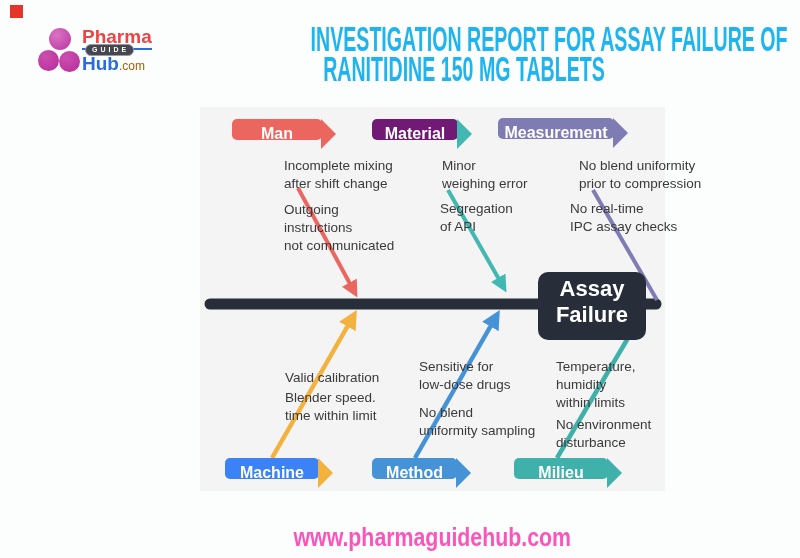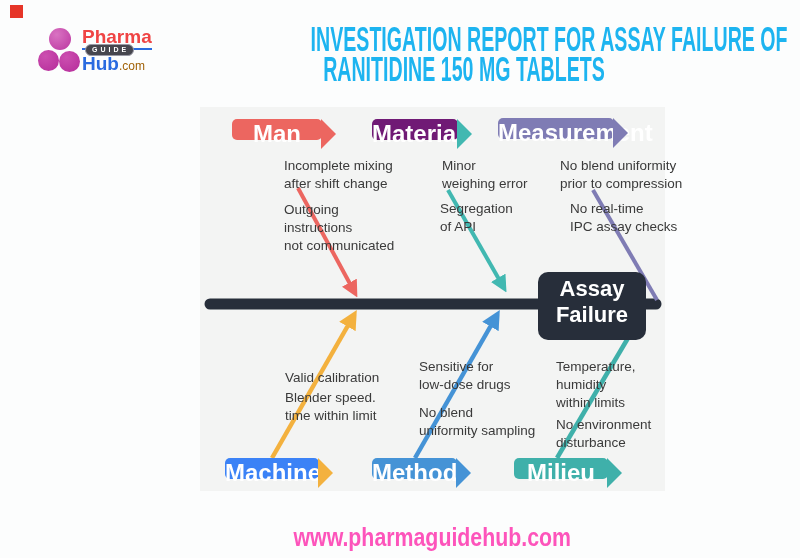--- a/index.html
+++ b/index.html
@@ -32,21 +32,21 @@
   .title { position:absolute; left:190px; top:24px; width:548px; text-align:center; }
   .title-line { display:block; color:#1db4f0; font-weight:bold; font-size:35px; line-height:30px;
                 transform:scaleX(0.56); transform-origin:center center; white-space:nowrap; }
 
   
   .panel { position:absolute; left:200px; top:107px; width:465px; height:384px; background:#f3f4f3; }
   .fishbone-svg { position:absolute; left:200px; top:107px; width:465px; height:384px; }
 
   
   .label { position:absolute; height:21px; line-height:30px; text-align:center; color:#ffffff;
-           font-size:24px; font-weight:bold; border-radius:5px; }
+           font-size:16px; font-weight:bold; border-radius:5px; }
   .label::after { content:""; position:absolute; left:100%; top:0; width:0; height:0;
                   border-top:15px solid transparent; border-bottom:15px solid transparent;
                   border-left:15px solid; margin-left:-1px; }
   .c-man{background:#ec6660}        .c-man::after{border-left-color:#ec6660}
   .c-material{background:#701a75}   .c-material::after{border-left-color:#41b8b1}
   .c-measurement{background:#7f7cb4}.c-measurement::after{border-left-color:#7f7cb4}
   .c-machine{background:#3b82f6}    .c-machine::after{border-left-color:#f3b13e}
   .c-method{background:#4593d6}     .c-method::after{border-left-color:#4593d6}
   .c-milieu{background:#3fb0aa}     .c-milieu::after{border-left-color:#3fb0aa}
 
@@ -54,21 +54,21 @@
   .lbl-material{left:372px;top:119px;width:86px}
   .lbl-measurement{left:498px;top:118px;width:116px}
   .lbl-machine{left:225px;top:458px;width:94px}
   .lbl-method{left:372px;top:458px;width:85px}
   .lbl-milieu{left:514px;top:458px;width:94px}
 
   
   .cause { position:absolute; font-size:13.5px; line-height:1.32; color:#3a3a3a; white-space:pre-line;margin-left:48px; }
   .cs-man1{left:236px;top:157px}      .cs-man2{left:236px;top:201px}
   .cs-mat1{left:394px;top:157px}      .cs-mat2{left:392px;top:200px}
-  .cs-mea1{left:512px;top:157px}      .cs-mea2{left:522px;top:200px}
+  .cs-mea1{left:531px;top:157px}      .cs-mea2{left:522px;top:200px}
   .cs-mac1{left:237px;top:369px}      .cs-mac2{left:237px;top:389px}
   .cs-met1{left:371px;top:358px}      .cs-met2{left:371px;top:404px}
   .cs-mil1{left:508px;top:358px}      .cs-mil2{left:508px;top:416px}
 
   
   .effect-box { position:absolute; left:538px; top:272px; width:108px; height:68px;
                 background:#272e3a; border-radius:10px; color:#ffffff; text-align:center;
                 font-size:22px; font-weight:bold; line-height:26px; padding-top:4px; }
 
   

